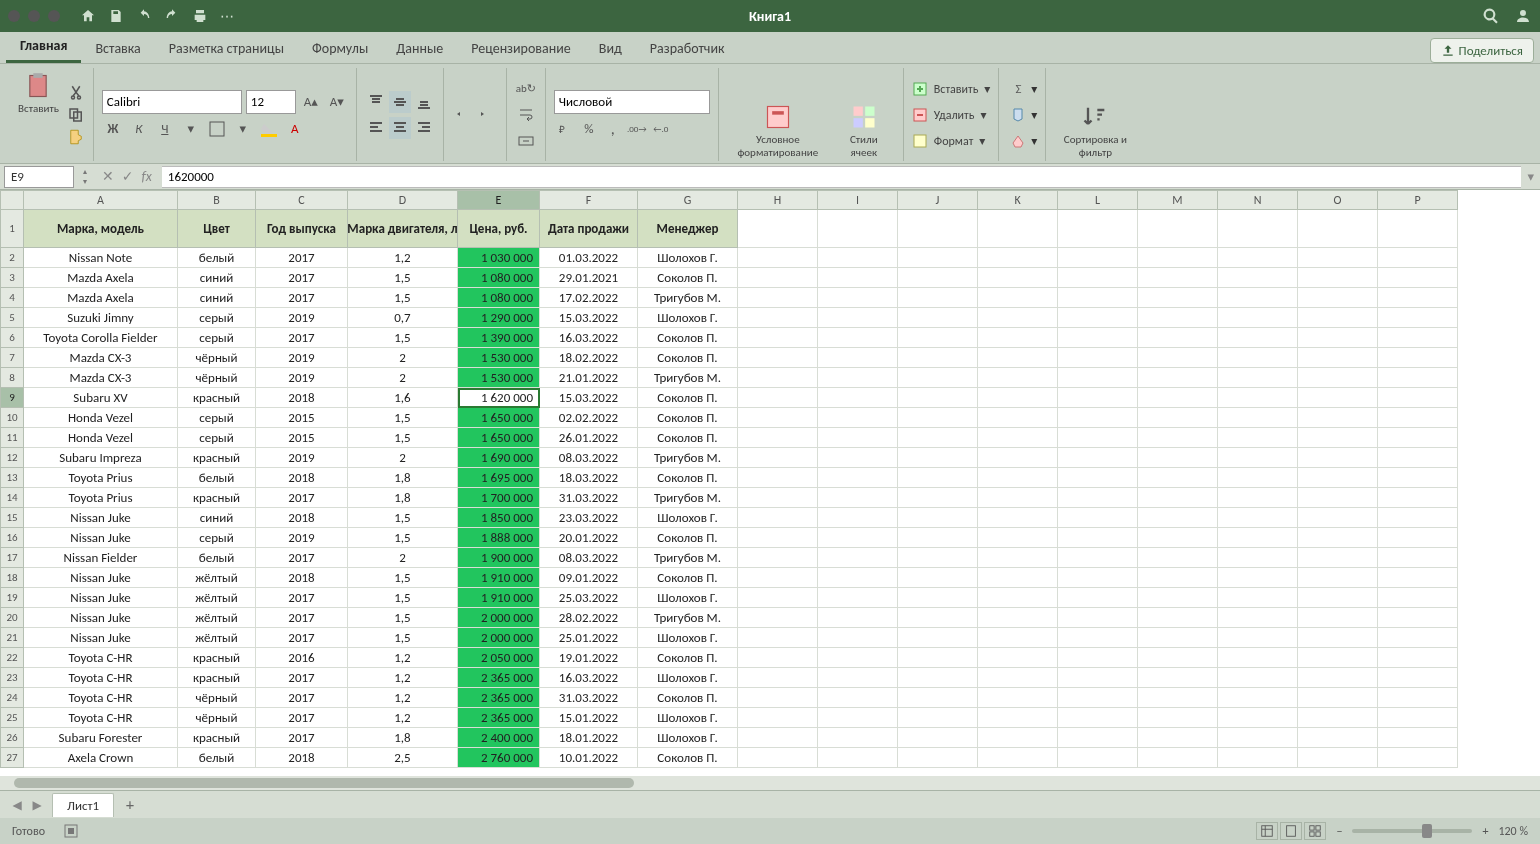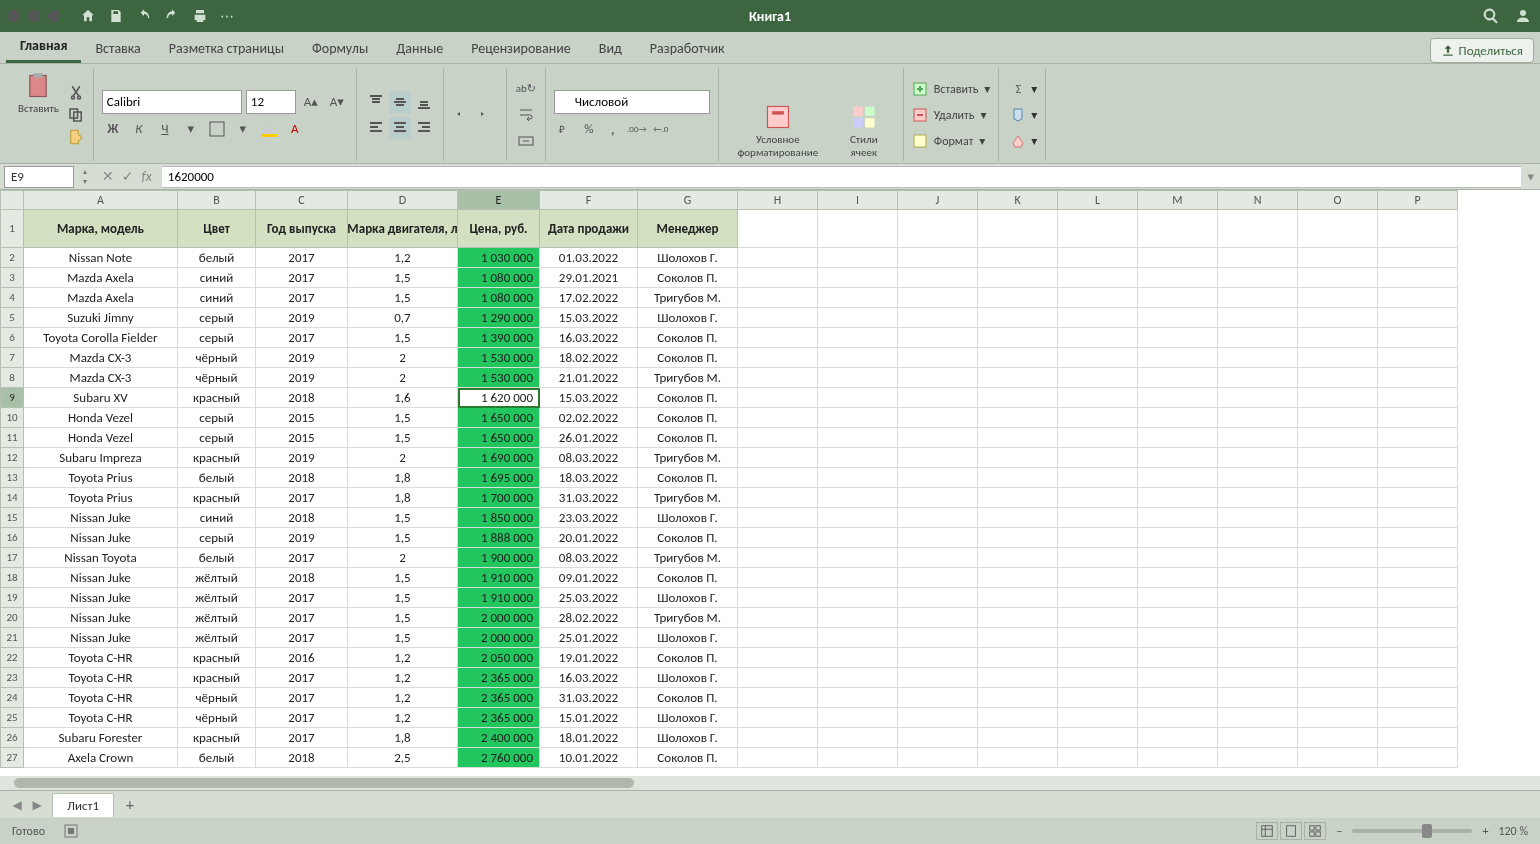--- a/index.html
+++ b/index.html
@@ -30,21 +30,21 @@
 .font-sel { height: 24px; border: 1px solid #999; background: #fff; font-size: 13px; padding: 0 4px; }
 .font-sel.name { width: 140px; }
 .font-sel.size { width: 50px; }
 .fbtn { width: 22px; height: 22px; display: inline-flex; align-items: center; justify-content: center; color: #555; font-size: 13px; }
 .fbtn.bold { font-weight: 700; }
 .fbtn.italic { font-style: italic; }
 .fbtn.underline { text-decoration: underline; }
 .fbtn svg { width: 16px; height: 16px; }
 .vstack { display: flex; flex-direction: column; gap: 4px; justify-content: center; }
 .hrow { display: flex; gap: 2px; align-items: center; }
-.num-sel { width: 156px; height: 24px; border: 1px solid #999; background: #fff; font-size: 13px; padding: 0 20px; }
+.num-sel { width: 156px; height: 24px; border: 1px solid #999; background: #fff; font-size: 13px; padding: 0 4px; }
 .lbl-stack { display: flex; flex-direction: column; align-items: center; justify-content: flex-end; gap: 2px; font-size: 11px; color: #444; padding: 0 6px; }
 .lbl-stack svg { width: 28px; height: 28px; }
 .cell-ops { font-size: 12px; color: #444; }
 .cell-row { display: flex; align-items: center; gap: 6px; height: 22px; }
 .cell-row svg { width: 16px; height: 16px; }
 
 .formulabar { height: 26px; background: #d6ddd3; display: flex; align-items: center; border-bottom: 1px solid #a8b3a6; }
 .name-box { width: 70px; height: 22px; border: 1px solid #999; background: #fff; margin: 0 4px; padding: 0 6px; font-size: 13px; display: flex; align-items: center; }
 .fb-spin { display: flex; flex-direction: column; }
 .fb-spin span { width: 14px; height: 10px; font-size: 8px; line-height: 8px; text-align: center; color: #777; }
@@ -328,20 +328,26 @@
     <div class="hrow">
         <span class="fbtn">
           <svg viewBox="0 0 16 16">
             <path d="M3 10l5-7 5 7-2 4H5z" fill="#fcc" stroke="#c77"></path>
           </svg>
         </span>
         <span>▾</span>
       </div>
   </div>
   <div class="rgroup" style="border-right:none">
+    <div class="lbl-stack">
+      <svg viewBox="0 0 24 24">
+          <path d="M6 4v14m0 0l-3-3m3 3l3-3M14 6h6m-6 4h4m-4 4h2" stroke="#555" stroke-width="2" fill="none"></path>
+        </svg>
+      <span style="text-align:center;max-width:70px">Сортировка и фильтр</span>
+    </div>
   </div>
 </div>
 
 <div class="formulabar">
   <div class="name-box">E9</div>
   <div class="fb-spin">
       <span>▴</span>
       <span>▾</span>
     </div>
   <div class="fb-icons">
@@ -685,21 +691,21 @@
         <div class="cell" style="width: 80px;"></div>
         <div class="cell" style="width: 80px;"></div>
         <div class="cell" style="width: 80px;"></div>
         <div class="cell" style="width: 80px;"></div>
         <div class="cell" style="width: 80px;"></div>
         <div class="cell" style="width: 80px;"></div>
         <div class="cell" style="width: 80px;"></div>
         <div class="cell" style="width: 80px;"></div>
       </div>
       <div class="crow">
-        <div class="cell ctr" style="width: 154px;">Nissan Toyota</div>
+        <div class="cell ctr" style="width: 154px;">Nissan Fielder</div>
         <div class="cell ctr" style="width: 78px;">белый</div>
         <div class="cell ctr" style="width: 92px;">2017</div>
         <div class="cell ctr" style="width: 110px;">2</div>
         <div class="cell pr" style="width: 82px;">1 900 000</div>
         <div class="cell ctr" style="width: 98px;">08.03.2022</div>
         <div class="cell ctr" style="width: 100px;">Тригубов М.</div>
         <div class="cell" style="width: 80px;"></div>
         <div class="cell" style="width: 80px;"></div>
         <div class="cell" style="width: 80px;"></div>
         <div class="cell" style="width: 80px;"></div>

